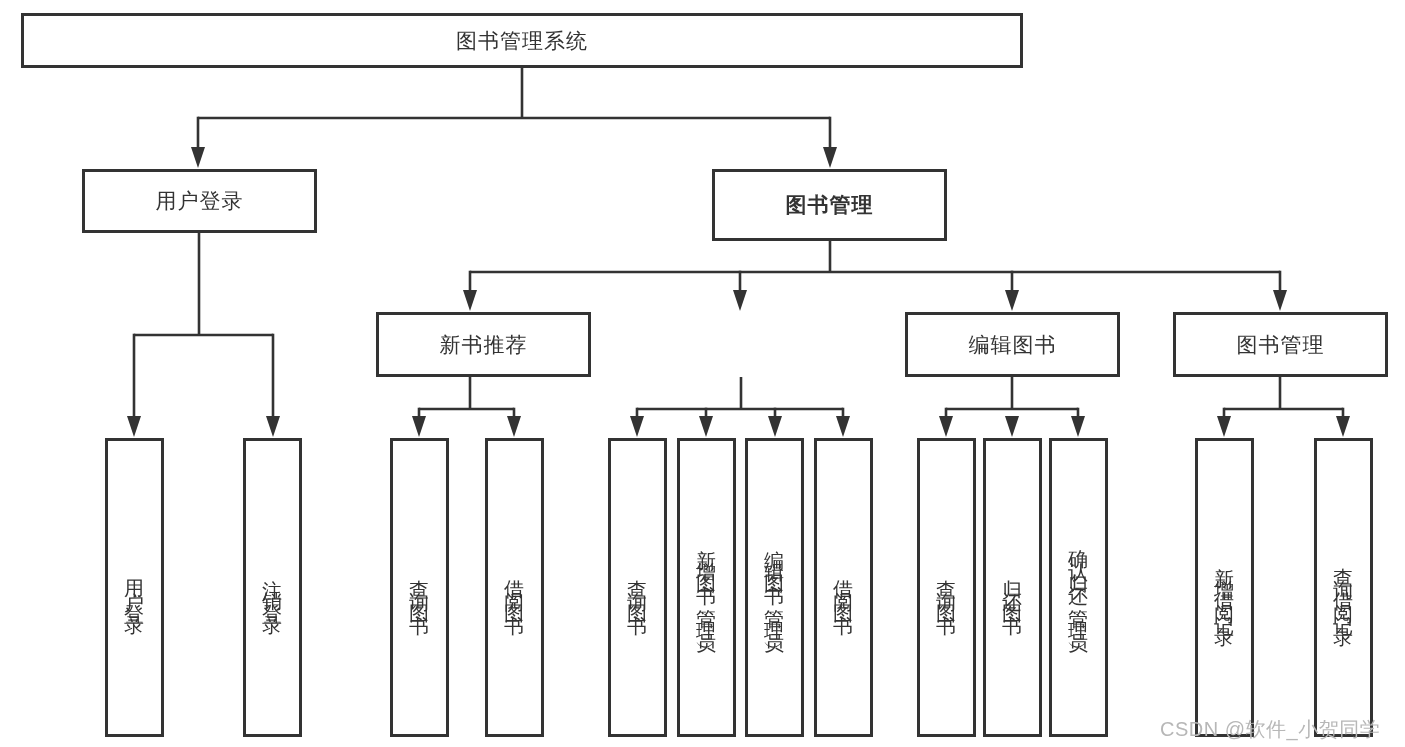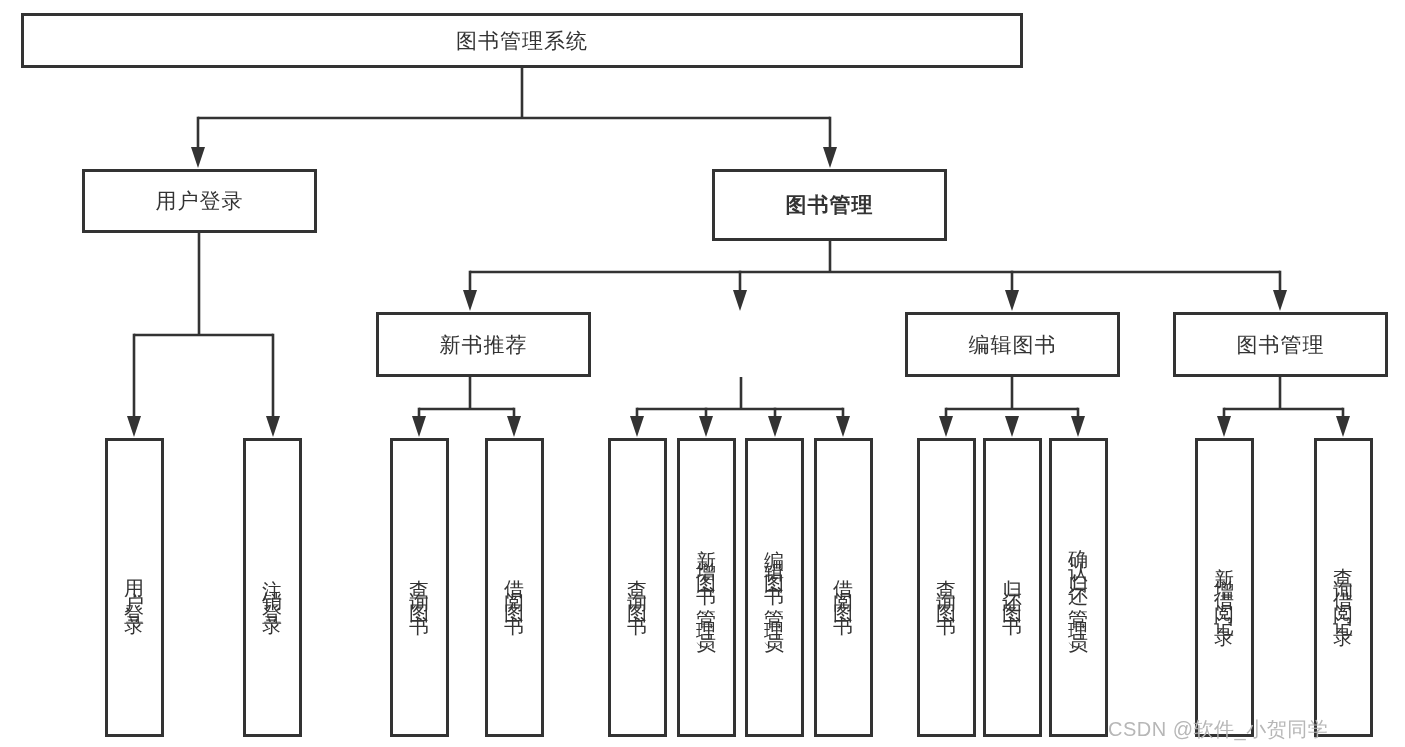--- a/index.html
+++ b/index.html
@@ -64,21 +64,21 @@
   .lf6  { left: 677px; }
   .lf7  { left: 745px; }
   .lf8  { left: 814px; }
   .lf9  { left: 917px; }
   .lf10 { left: 983px; }
   .lf11 { left: 1049px; }
   .lf12 { left: 1195px; }
   .lf13 { left: 1314px; }
   .watermark {
     position: absolute;
-    left: 1108px;
+    left: 1160px;
     top: 716px;
     z-index: 3;
     font-size: 20px;
     color: #b7b7b7;
     white-space: nowrap;
     letter-spacing: 0.5px;
   }
 </style>
 </head>
 <body>

